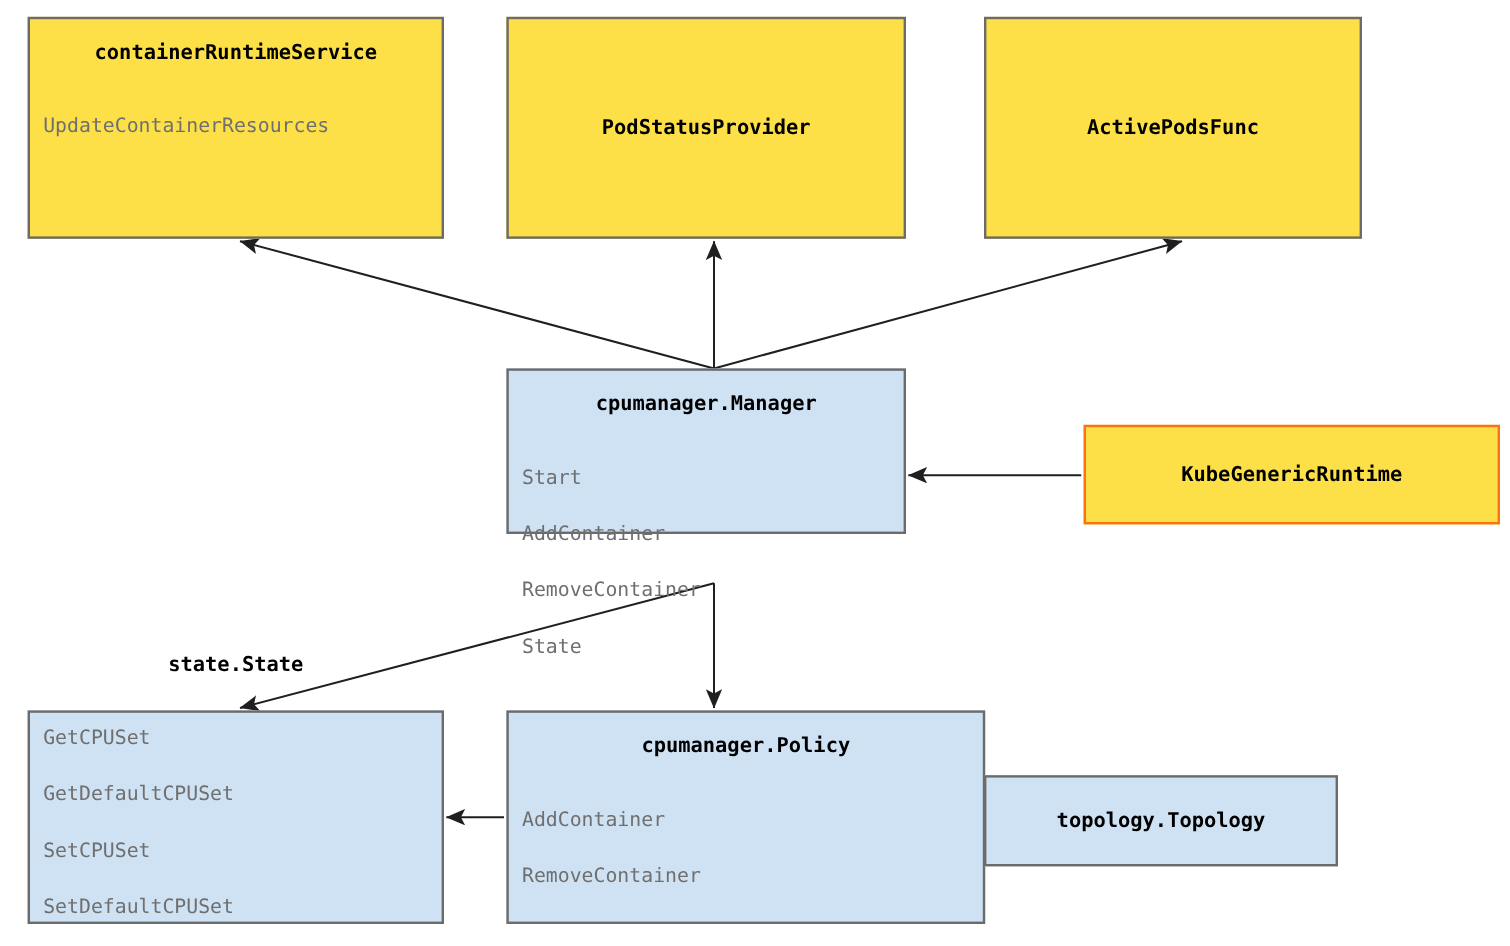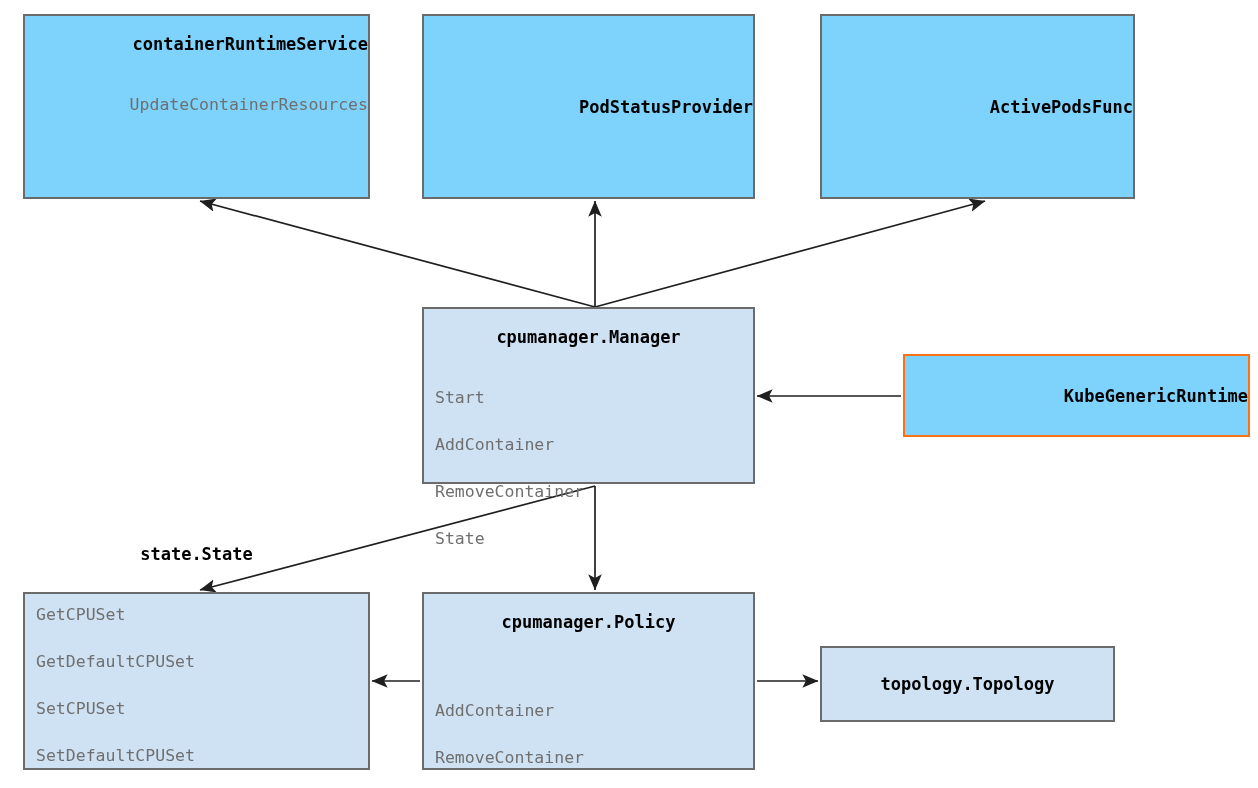--- a/index.html
+++ b/index.html
@@ -26,22 +26,21 @@
     height: 788px;
     pointer-events: none;
   }
   .node {
     position: absolute;
     box-sizing: border-box;
     display: flex;
     flex-direction: column;
   }
   .node.fill-white {
-    background: #7dd3fc;
-    align-items: flex-end;
+    background: #fde047;
   }
   .node.fill-blue {
     background: #cfe2f3;
   }
   .node.border-gray {
     border: 2px solid #6b6b6b;
   }
   .node.border-black {
     border: 2px solid #f97316;
   }
@@ -102,42 +101,42 @@
         <div class="node-members">
           <div class="node-member">UpdateContainerResources</div>
         </div>
       </div>
       <div class="node fill-white border-gray title-only" style="left: 422px; top: 14px; width: 333px; height: 185px;">
         <div class="node-title">PodStatusProvider</div>
       </div>
       <div class="node fill-white border-gray title-only" style="left: 820px; top: 14px; width: 315px; height: 185px;">
         <div class="node-title">ActivePodsFunc</div>
       </div>
-      <div class="node fill-blue border-gray" style="left: 422px; top: 307px; width: 333px; height: 177px;">
+      <div class="node fill-blue border-gray" style="left: 422px; top: 307px; width: 333px; height: 138px;">
         <div class="node-title">cpumanager.Manager</div>
         <div class="node-members">
           <div class="node-member">Start</div>
           <div class="node-member">AddContainer</div>
           <div class="node-member">RemoveContainer</div>
           <div class="node-member">State</div>
         </div>
       </div>
       <div class="node fill-white border-black title-only" style="left: 903px; top: 354px; width: 347px; height: 83px;">
         <div class="node-title">KubeGenericRuntime</div>
       </div>
       <div class="node fill-blue border-gray" style="left: 23px; top: 592px; width: 347px; height: 178px; justify-content: flex-end;">
         <div class="node-title">state.State</div>
         <div class="node-members">
           <div class="node-member">GetCPUSet</div>
           <div class="node-member">GetDefaultCPUSet</div>
           <div class="node-member">SetCPUSet</div>
           <div class="node-member">SetDefaultCPUSet</div>
         </div>
       </div>
-      <div class="node fill-blue border-gray" style="left: 422px; top: 592px; width: 333px; height: 178px; gap: 28px;">
+      <div class="node fill-blue border-gray" style="left: 422px; top: 592px; width: 399px; height: 178px;">
         <div class="node-title">cpumanager.Policy</div>
         <div class="node-members">
           <div class="node-member">AddContainer</div>
           <div class="node-member">RemoveContainer</div>
         </div>
       </div>
       <div class="node fill-blue border-gray title-only" style="left: 820px; top: 646px; width: 295px; height: 76px;">
         <div class="node-title">topology.Topology</div>
       </div>
     </div>

